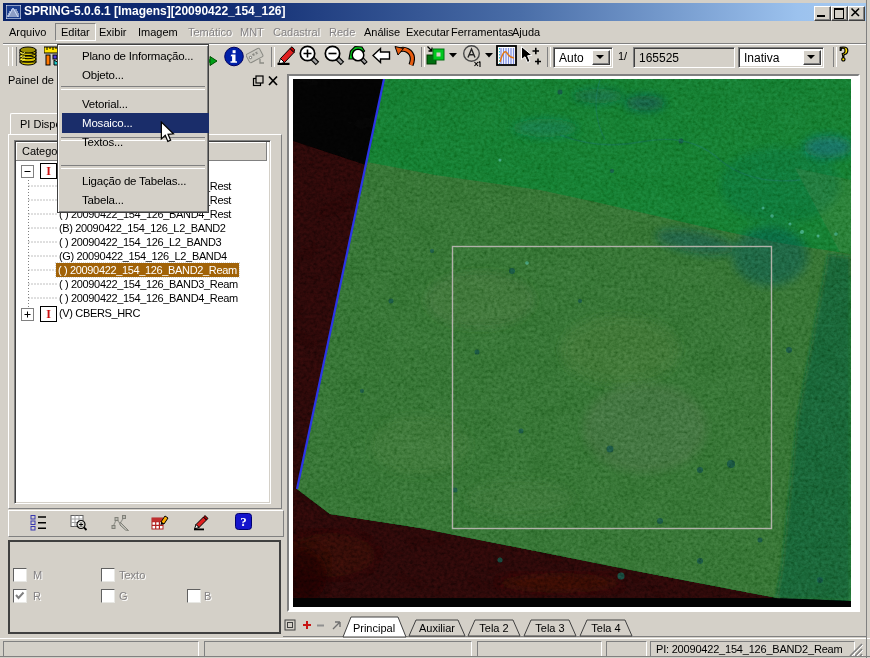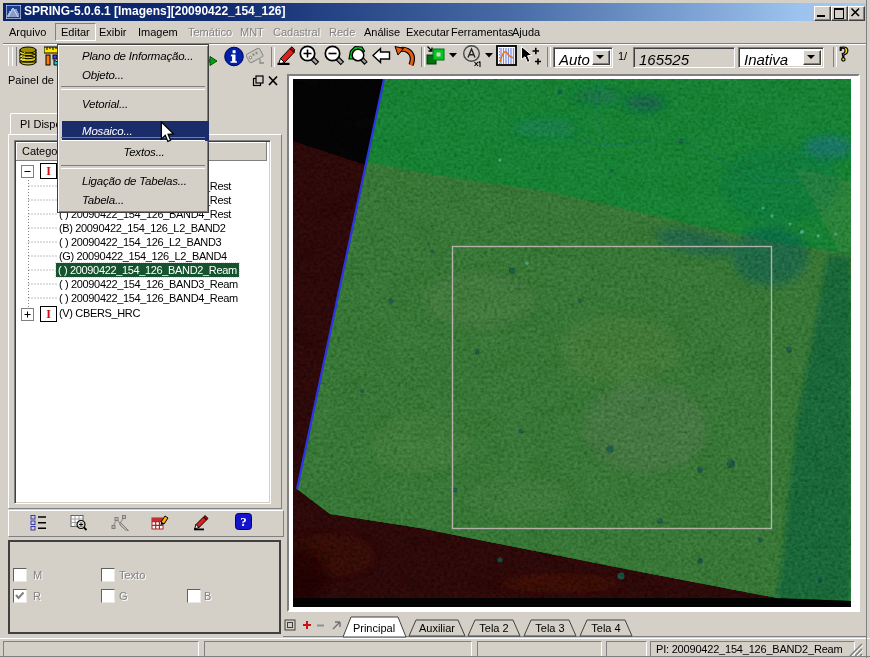--- a/index.html
+++ b/index.html
@@ -22,40 +22,40 @@
   .mi.dis{color:#848284;text-shadow:1px 1px 0 #fff;}
   #mi-editar{border:1px solid;border-color:#808080 #fff #fff #808080;padding:0 5px;top:2px;height:16px;line-height:16px;}
   
   #toolbar{left:3px;top:43px;width:864px;height:27px;background:#d4d0c8;
     border-top:1px solid #808080;box-shadow:inset 0 1px 0 #fff;}
   .tsep{position:absolute;top:47px;width:2px;height:20px;
     border-left:1px solid #808080;border-right:1px solid #fff;}
   .combo{position:absolute;height:19px;background:#fff;
     border:1px solid;border-color:#808080 #fff #fff #808080;
     box-shadow:inset 1px 1px 0 #404040, inset -1px -1px 0 #d4d0c8;}
-  .combo .ctext{position:absolute;left:5px;top:3px;font-size:15px;font-style:italic;}
+  .combo .ctext{position:absolute;left:5px;top:3px;font-size:12px;}
   .cbtn{position:absolute;right:2px;top:2px;width:16px;height:13px;background:#d4d0c8;
     border:1px solid;border-color:#fff #404040 #404040 #fff;box-shadow:inset -1px -1px 0 #808080;}
   .cbtn svg{position:absolute;left:3px;top:4px;}
   
   #dock{left:3px;top:70px;width:280px;height:568px;background:#d4d0c8;}
   #dock-title{left:5px;top:4px;}
   #tab-pi{left:7px;top:43px;height:21px;padding:0 9px;line-height:20px;background:#d4d0c8;
     border-top:1px solid #fff;border-left:1px solid #fff;border-right:1px solid #808080;
     border-radius:2px 2px 0 0;}
   #pane{left:5px;top:64px;width:272px;height:373px;
     border:1px solid;border-color:#fff #808080 #808080 #fff;}
   #tree{left:11px;top:70px;width:255px;height:362px;background:#fff;
     border:1px solid;border-color:#808080 #fff #fff #808080;
     box-shadow:inset 1px 1px 0 #404040, inset -1px -1px 0 #d4d0c8;}
   #treehdr{left:13px;top:72px;width:251px;height:19px;background:#d4d0c8;
     border-right:1px solid #808080;border-bottom:1px solid #808080;
     box-shadow:inset 1px 1px 0 #fff;line-height:19px;padding-left:6px;box-sizing:border-box;}
   .trow{position:absolute;white-space:nowrap;height:14px;line-height:14px;font-size:11px;letter-spacing:-0.35px;}
-  .tsel{background:#14532d;color:#fff;outline:1px dotted #d8d8d8;padding:0 2px;}
+  .tsel{background:#a16207;color:#fff;outline:1px dotted #d8d8d8;padding:0 2px;}
   .ibox{position:absolute;width:15px;height:14px;background:#fff;border:1px solid #000;
     color:#cc1010;font-weight:bold;font-size:12px;text-align:center;line-height:14px;font-family:"Liberation Serif",serif;}
   .ebox{position:absolute;width:11px;height:11px;background:#fff;border:1px solid #808080;}
   .ebox svg{position:absolute;left:1px;top:1px;}
   
   #iconbar{left:5px;top:440px;width:274px;height:25px;
     border:1px solid;border-color:#fff #808080 #808080 #fff;}
   
   #grpbox{left:5px;top:470px;width:269px;height:90px;border:2px solid #404040;}
   .chk{position:absolute;width:12px;height:12px;background:#fff;
@@ -68,21 +68,21 @@
   #cimg{left:293px;top:79px;}
   
   #tabrow{left:283px;top:615px;width:584px;height:23px;}
   
   #statusbar{left:0px;top:638px;width:870px;height:20px;background:#d4d0c8;border-top:1px solid #fff;}
   .ssec{position:absolute;top:2px;height:14px;background:#d4d0c8;
     border:1px solid;border-color:#808080 #fff #fff #808080;}
   
   #popup{left:57px;top:44px;width:150px;height:167px;background:#d4d0c8;
     border:1px solid #404040;
-    box-shadow:inset 1px 1px 0 #fff, inset -1px -1px 0 #808080;z-index:50;font-style:italic;}
+    box-shadow:inset 1px 1px 0 #fff, inset -1px -1px 0 #808080;z-index:50;}
   .pitem{position:absolute;left:2px;width:146px;height:19px;line-height:19px;padding-left:22px;box-sizing:border-box;white-space:nowrap;font-size:11.5px;letter-spacing:-0.2px;}
   .psel{background:#1a2d6a;color:#fff;}
   .psep{position:absolute;left:3px;width:144px;height:2px;border-top:1px solid #808080;border-bottom:1px solid #fff;}
   #cursor{left:160px;top:121px;z-index:60;}
   
   #edgeR{left:866px;top:0;width:1px;height:658px;background:#808080;}
   #edgeB{left:0;top:656px;width:870px;height:1px;background:#808080;}
 </style>
 </head>
 <body>
@@ -466,25 +466,25 @@
     </svg>
 </div>
 <div class="abs" id="edgeR"></div>
 <div class="abs" id="edgeB"></div>
 
 <div class="abs" id="popup">
   <div class="pitem" style="top:2px;">Plano de Informação...</div>
   <div class="pitem" style="top:21px;">Objeto...</div>
   <div class="psep" style="top:41px;"></div>
   <div class="pitem" style="top:50px;">Vetorial...</div>
-  <div class="pitem" style="top:76px;padding-left:14px;">
+  <div class="pitem" style="top:68px;padding-left:14px;">
     <div class="abs psel" style="left:1.5px;top:0;width:147px;height:20px;line-height:20px;padding-left:20.5px;box-sizing:border-box;">Mosaico...</div>
   </div>
   <div class="psep" style="top:92px;"></div>
-  <div class="pitem" style="top:98px;text-align:center;">Textos...</div>
+  <div class="pitem" style="top:88px;">Textos...</div>
   <div class="psep" style="top:120px;"></div>
   <div class="pitem" style="top:127px;">Ligação de Tabelas...</div>
   <div class="pitem" style="top:146px;">Tabela...</div>
 </div>
 
 <svg class="abs" id="cursor" width="15" height="24" viewBox="0 0 13 21.5">
   <path d="M1 1 L1 16 L4.5 12.8 L6.8 18.3 L9.3 17.2 L7 11.9 L11.8 11.5 Z" fill="#fff" stroke="#000" stroke-width="1.1"></path>
 </svg>
 
 </body></html>

